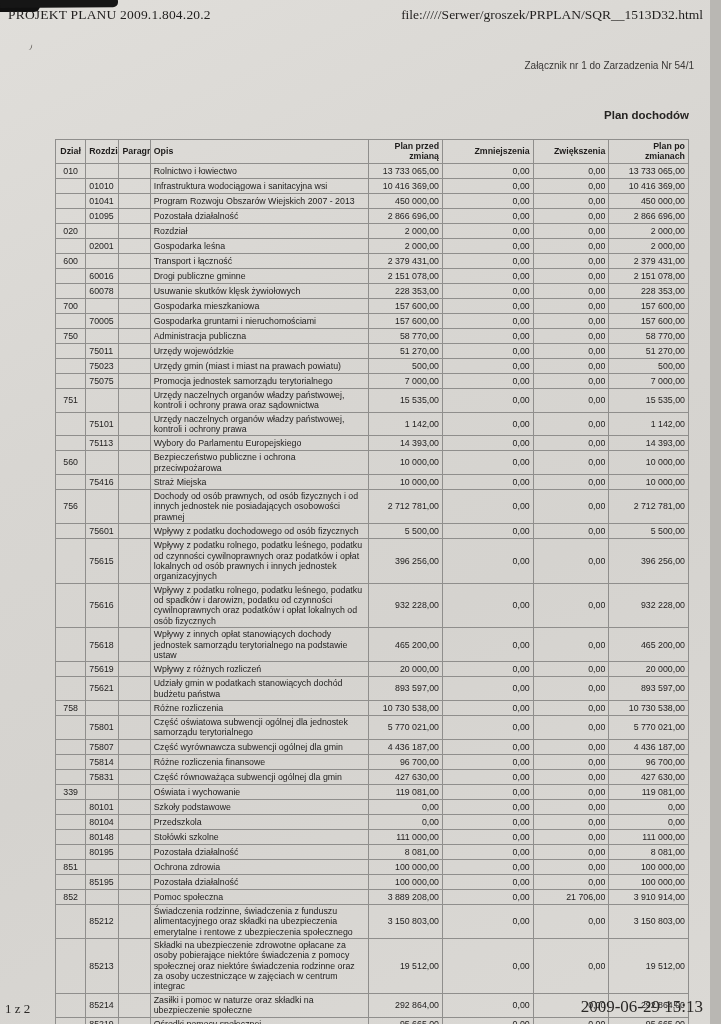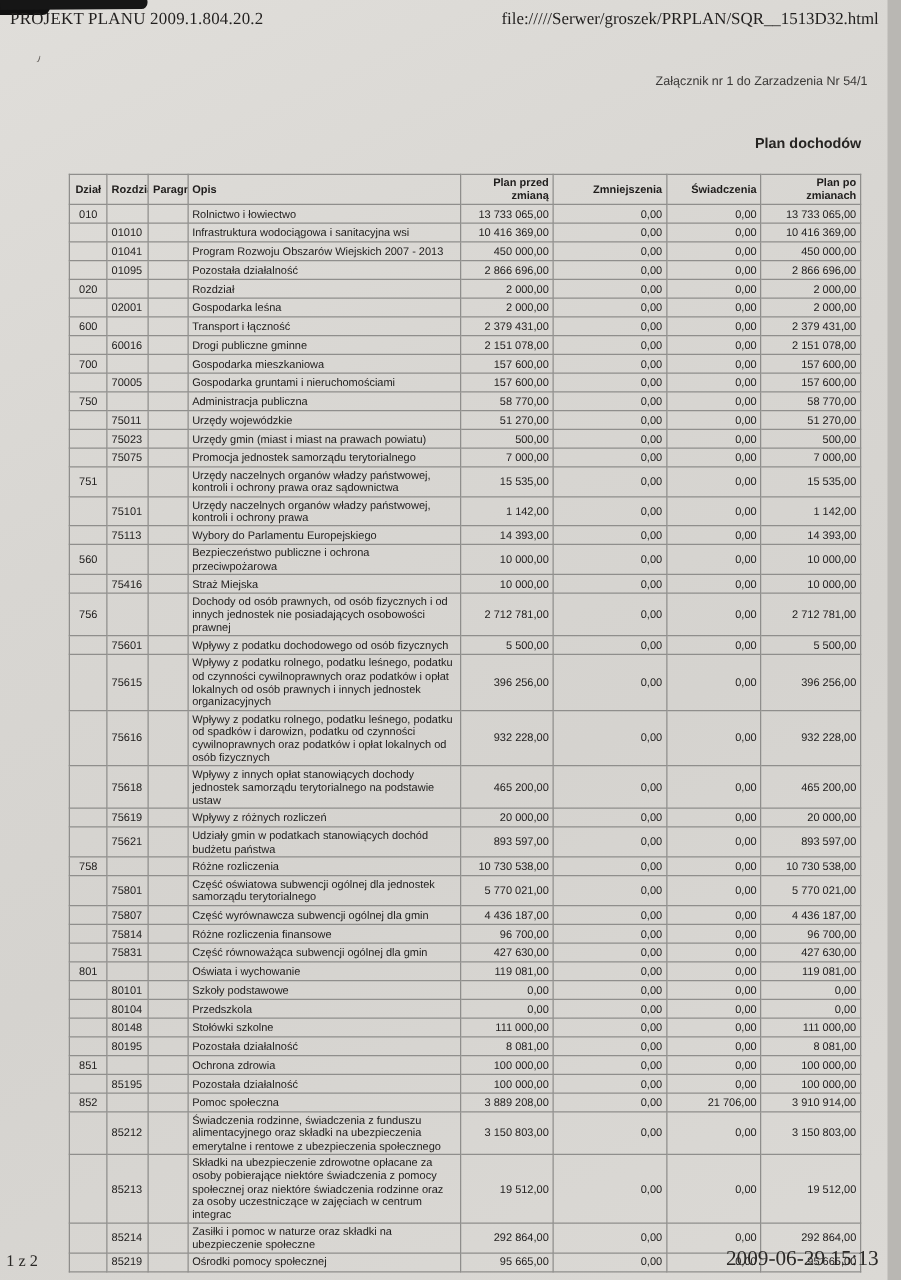--- a/index.html
+++ b/index.html
@@ -108,21 +108,21 @@
         <col class="col-n4">
     </colgroup>
     <thead>
       <tr>
           <th class="a-center">Dział</th>
           <th class="a-center">Rozdział</th>
           <th class="a-center">Paragraf</th>
           <th>Opis</th>
           <th class="a-right">Plan przed zmianą</th>
           <th class="a-right">Zmniejszenia</th>
-          <th class="a-right">Świadczenia</th>
+          <th class="a-right">Zwiększenia</th>
           <th class="a-right">Plan po zmianach</th>
         </tr>
     </thead>
     <tbody>
         <tr>
           <td class="a-center">010</td>
           <td></td>
           <td></td>
           <td>Rolnictwo i łowiectwo</td>
           <td class="a-right">13 733 065,00</td>
@@ -194,20 +194,30 @@
           <td class="a-center"></td>
           <td>60016</td>
           <td></td>
           <td>Drogi publiczne gminne</td>
           <td class="a-right">2 151 078,00</td>
           <td class="a-right">0,00</td>
           <td class="a-right">0,00</td>
           <td class="a-right">2 151 078,00</td>
         </tr>
         <tr>
+          <td class="a-center"></td>
+          <td>60078</td>
+          <td></td>
+          <td>Usuwanie skutków klęsk żywiołowych</td>
+          <td class="a-right">228 353,00</td>
+          <td class="a-right">0,00</td>
+          <td class="a-right">0,00</td>
+          <td class="a-right">228 353,00</td>
+        </tr>
+        <tr>
           <td class="a-center">700</td>
           <td></td>
           <td></td>
           <td>Gospodarka mieszkaniowa</td>
           <td class="a-right">157 600,00</td>
           <td class="a-right">0,00</td>
           <td class="a-right">0,00</td>
           <td class="a-right">157 600,00</td>
         </tr>
         <tr>
@@ -424,21 +434,21 @@
           <td class="a-center"></td>
           <td>75831</td>
           <td></td>
           <td>Część równoważąca subwencji ogólnej dla gmin</td>
           <td class="a-right">427 630,00</td>
           <td class="a-right">0,00</td>
           <td class="a-right">0,00</td>
           <td class="a-right">427 630,00</td>
         </tr>
         <tr>
-          <td class="a-center">801</td>
+          <td class="a-center">339</td>
           <td></td>
           <td></td>
           <td>Oświata i wychowanie</td>
           <td class="a-right">119 081,00</td>
           <td class="a-right">0,00</td>
           <td class="a-right">0,00</td>
           <td class="a-right">119 081,00</td>
         </tr>
         <tr>
           <td class="a-center"></td>

